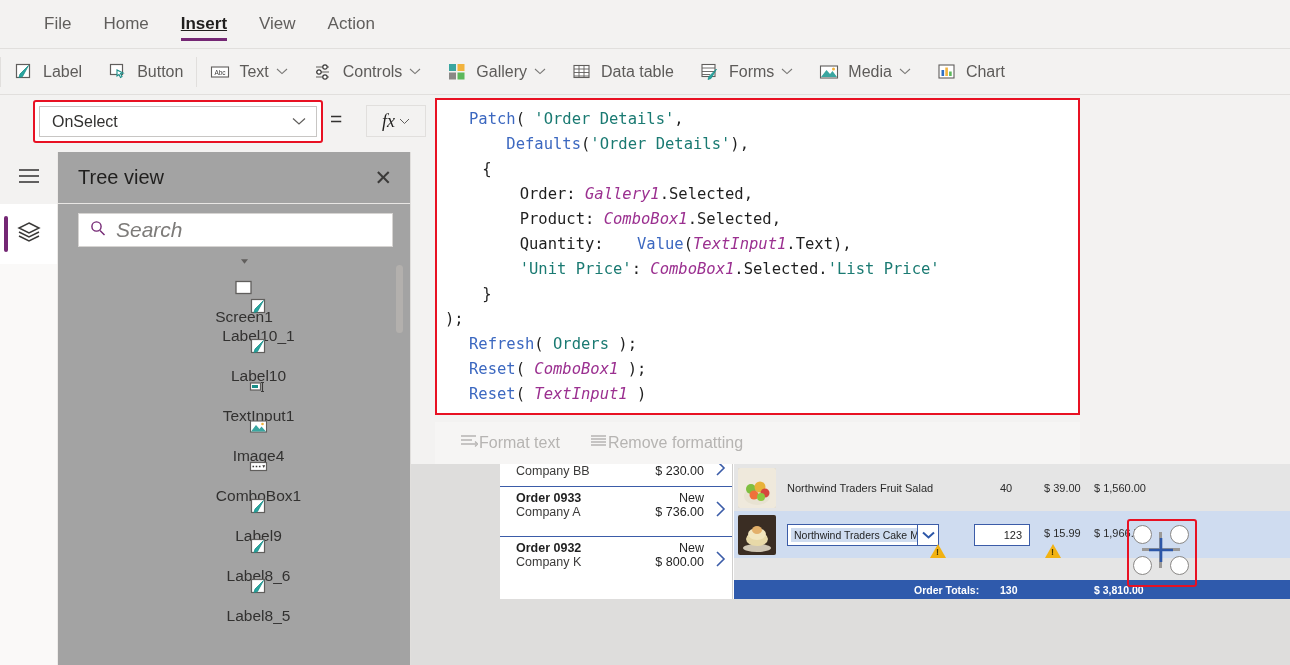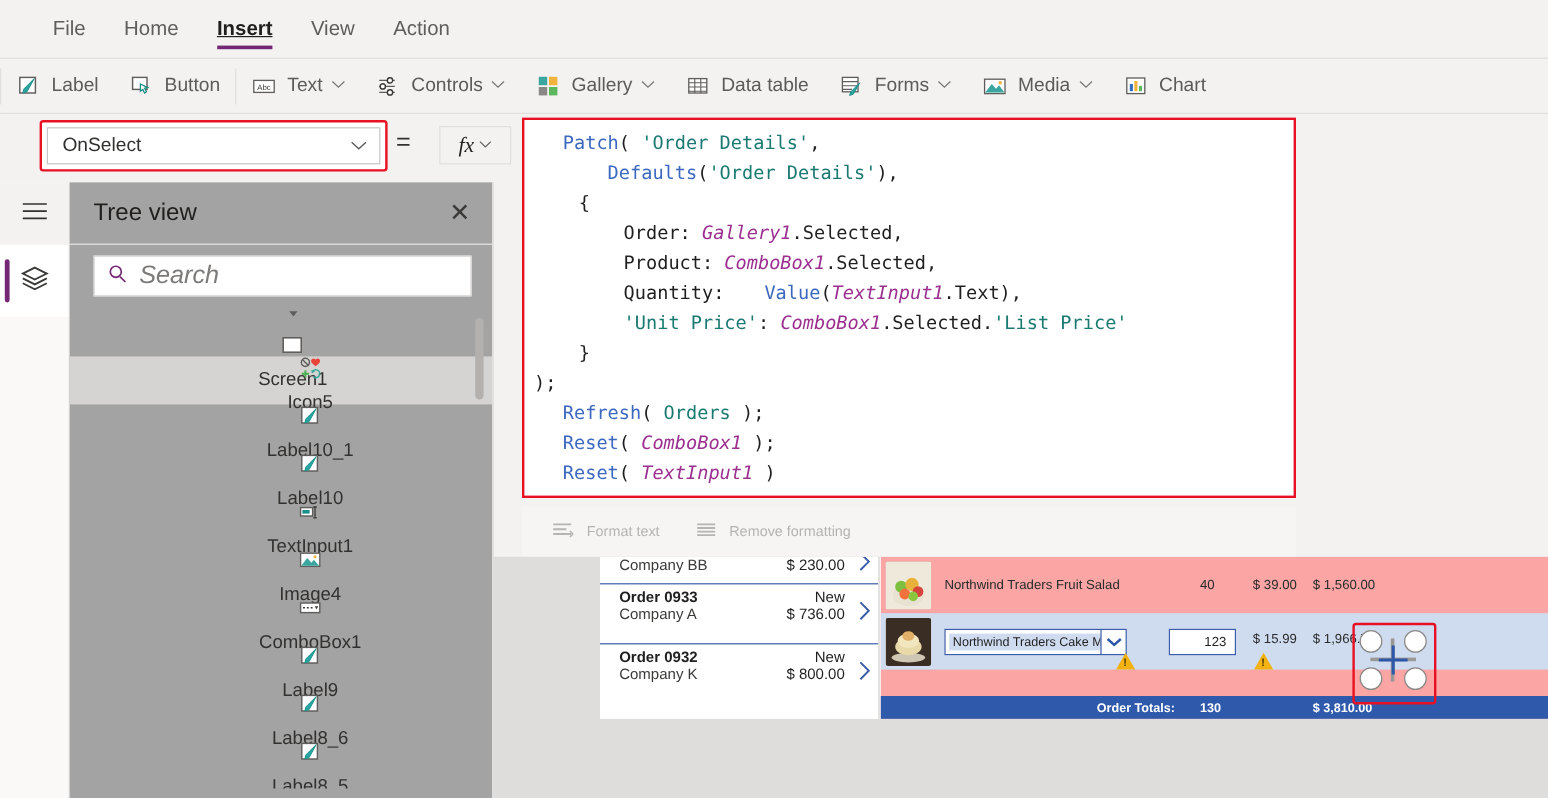--- a/index.html
+++ b/index.html
@@ -112,21 +112,21 @@
   .tk-str  { color: #1a7a72; }
   .tk-ctrl { color: #9b3090; font-style: italic; }
   .tk-pn   { color: #1f1f1f; }
 
   .fmtbar {
     position: absolute; left: 435px; top: 422px; width: 645px; height: 42px;
     background: #f6f5f4;
     display: flex; align-items: center; gap: 30px;
     padding-left: 25px;
   }
-  .fmt-item { display: flex; align-items: center; gap: 11px; font-size: 12px; color: #b6b4b2; }
+  .fmt-item { display: flex; align-items: center; gap: 1px; font-size: 16px; color: #b6b4b2; }
 
   
   .rail {
     position: absolute; left: 0; top: 152px; width: 58px; height: 513px;
     background: #faf9f8;
     border-right: 1px solid #edebe9;
   }
   .rail-top {
     height: 52px; display: flex; align-items: center; justify-content: center;
     background: #f3f2f1;
@@ -207,21 +207,21 @@
   .g-amt { font-size: 12.5px; color: #1f1f1f; }
   .g-chev {
     position: absolute; right: 6px; top: 12px;
     font-size: 20px; color: #3b5ca8; font-weight: 300;
   }
   .g-chev.small { top: -6px; }
 
   
   .detail {
     position: absolute; left: 234px; top: 0; width: 556px; height: 135px;
-    background: #fca5a5;
+    background: #e5e5e5;
   }
   .d-row {
     position: relative; height: 47px;
     display: flex; align-items: center;
     padding-left: 4px;
   }
   .d-row.selected { background: #cfdcf0; }
   .d-thumb {
     width: 38px; height: 40px; flex: 0 0 38px;
     border-radius: 2px; overflow: hidden;
@@ -508,33 +508,20 @@
     <div class="tnode">
           <span class="caret"><svg width="9" height="9" viewBox="0 0 9 9">
               <path d="M1 2 L8 2 L4.5 7 Z" fill="#605e5c"></path>
             </svg></span>
           <span>
             <svg class="ic" width="19" height="19" viewBox="0 0 20 20">
               <rect x="2" y="3.5" width="15" height="12" fill="#fff" stroke="#605e5c" stroke-width="1.3"></rect>
             </svg>
           </span>
           <span class="lbl">Screen1</span>
-        </div>
-        <div class="tnode sel child">
-          <span>
-            <svg class="ic" width="19" height="19" viewBox="0 0 20 20">
-              <circle cx="5.5" cy="5" r="3.4" fill="none" stroke="#605e5c" stroke-width="1.2"></circle>
-              <path d="M3.2 2.7 L7.8 7.3" stroke="#605e5c" stroke-width="1.2"></path>
-              <path d="M14 8.3 c-1.6-1.4-3.8-2.6-3.8-4.6 0-1.2 1-2 2-2 0.8 0 1.5 0.5 1.8 1.1 0.3-0.6 1-1.1 1.8-1.1 1 0 2 0.8 2 2 0 2-2.2 3.2-3.8 4.6z" fill="#e8443a"></path>
-              <path d="M5.5 11.5v6M2.5 14.5h6" stroke="#4caf50" stroke-width="1.6"></path>
-              <path d="M11 13.5a3.3 3.3 0 1 1 1 3.4" fill="none" stroke="#3aa6a0" stroke-width="1.3"></path>
-              <path d="M10.3 11.2 l0.9 2.6 l2.5-1.1z" fill="#3aa6a0"></path>
-            </svg>
-          </span>
-          <span class="lbl">Icon5</span>
         </div>
         <div class="tnode child">
           <span>
             <svg class="ic" width="20" height="20" viewBox="0 0 20 20">
               <rect x="2.5" y="2.5" width="13" height="13" fill="#fff" stroke="#605e5c" stroke-width="1.2"></rect>
               <path d="M14.5 3.5 L6 12 L5 15.5 L8.5 14.5 Z" fill="#2aa6a0" stroke="#1a8e88" stroke-width="0.8"></path>
             </svg>
           </span>
           <span class="lbl">Label10_1</span>
         </div>

